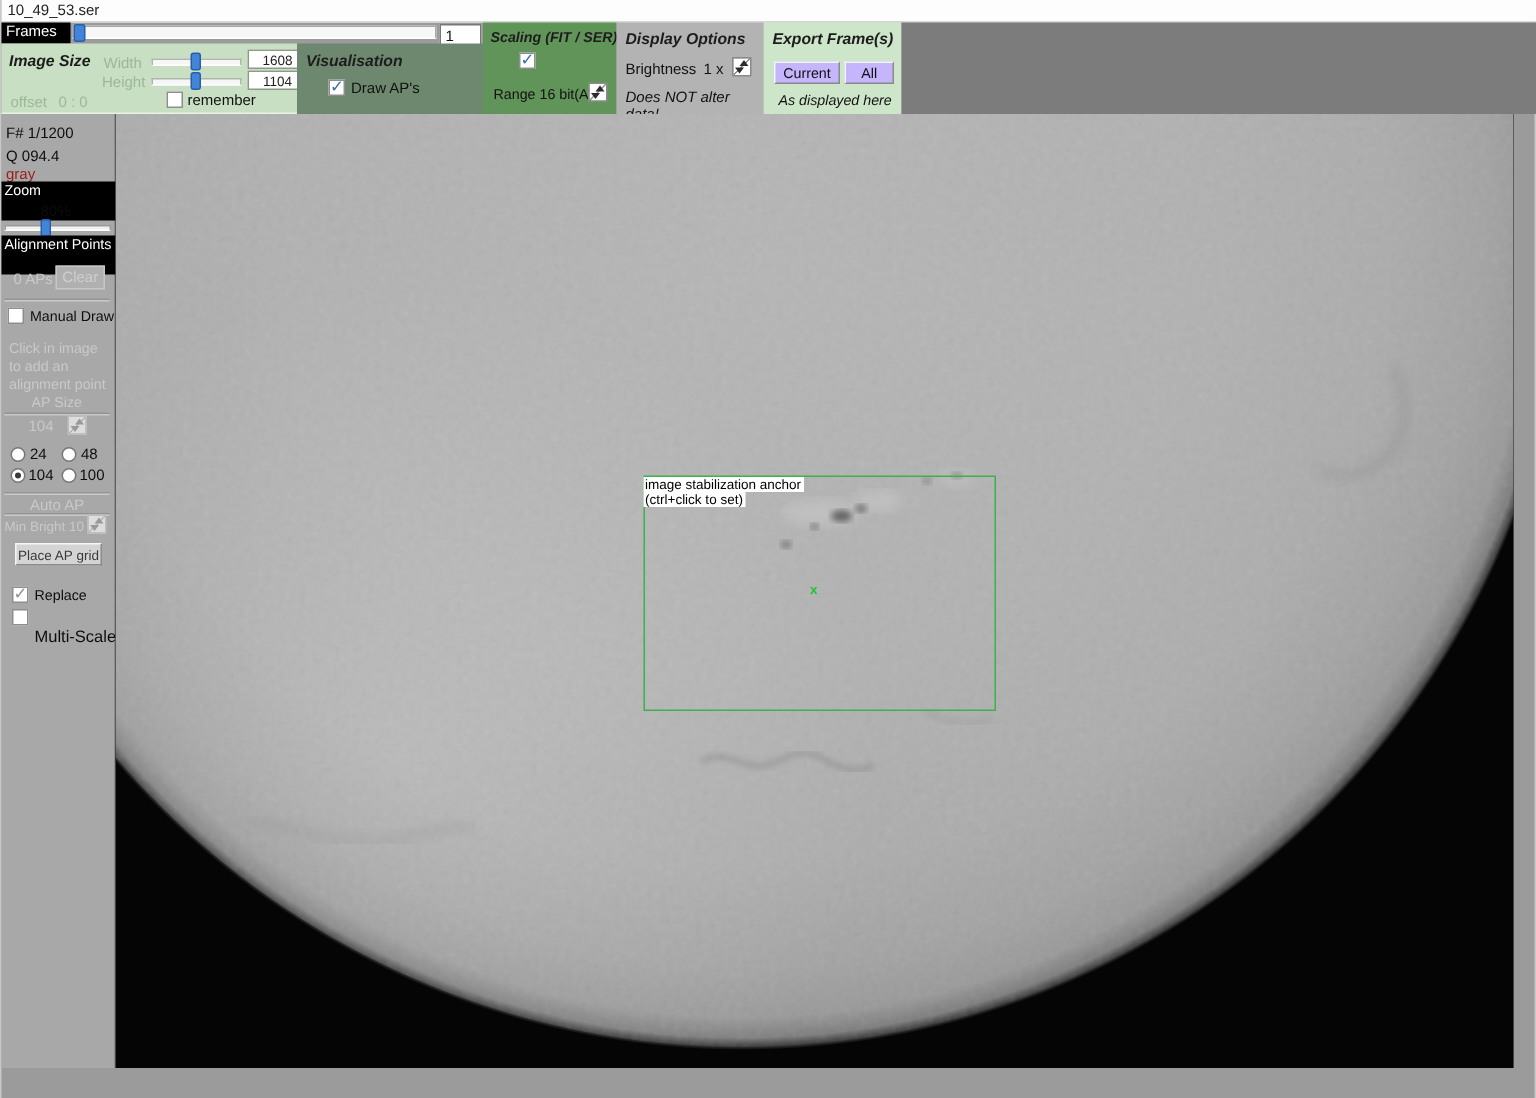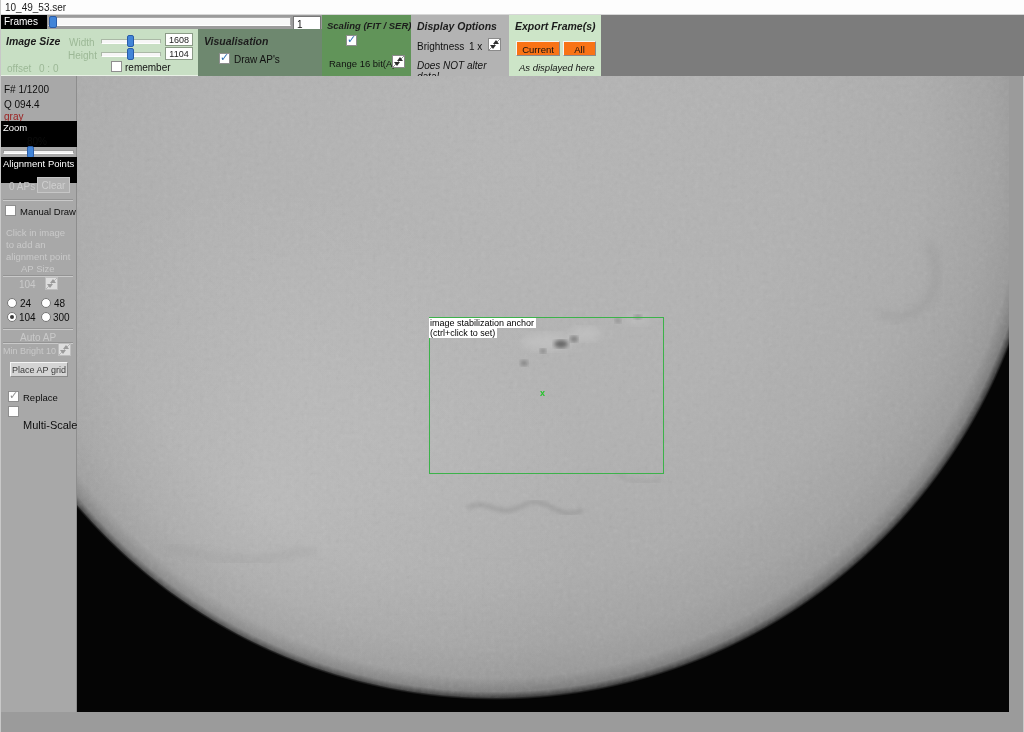--- a/index.html
+++ b/index.html
@@ -22,23 +22,23 @@
 
   .p-imagesize { left:0; top:29px; width:197px; height:47px; background:#c8dfc4; border-bottom:1px solid #e9f2e6; }
   .p-vis { left:197px; top:29px; width:124px; height:47px; background:#6e886f; }
   .p-scaling { left:321px; top:15px; width:89px; height:61px; background:#619459; }
   .p-display { left:410px; top:15px; width:98px; height:61px; background:#b3b3b3; }
   .p-export { left:508px; top:15px; width:92px; height:61px; background:#cde5c8; }
   .topright-fill { left:600px; top:15px; width:424px; height:61px; background:#7c7c7c; }
 
   .lbl-dis-green { color:#9cb896; }
   .mini-track { position:absolute; height:5px; background:#f6f6f6; border:1px solid #aab8a6; border-bottom-color:#fff; }
-  .val-box { position:absolute; width:28px; height:13px; background:#fff; border:1px solid #8b9b87; font-size:9px; text-align:center; padding-top:1px; color:#222; }
+  .val-box { position:absolute; width:40px; height:13px; background:#fff; border:1px solid #8b9b87; font-size:9px; text-align:center; padding-top:1px; color:#222; }
   .one-box { left:292px; top:16px; width:28px; height:25px; background:#fff; border:1px solid #777; padding:2px 0 0 3px; color:#111; }
-  .btn { background:#f97316; border:1px solid #8a8a8a; border-top-color:#f5f5f5; border-left-color:#f5f5f5; text-align:center; color:#111; }
+  .btn { background:#c4b5fd; border:1px solid #8a8a8a; border-top-color:#f5f5f5; border-left-color:#f5f5f5; text-align:center; color:#111; }
   .play-btn { left:294px; top:45px; width:27px; height:18px; padding-top:3px; }
 
   .cb { position:absolute; width:11px; height:11px; background:#fff; border:1px solid #8e8e8e; }
   .cb.checked::after { content:"✓"; position:absolute; left:0px; top:-3px; font-size:11px; font-weight:bold; color:#2f6fb2; }
   .cb.checked.gray::after { color:#8f8f8f; }
 
   .spin { position:absolute; width:13px; height:13px; background:linear-gradient(135deg,#fff 46%,#8f8f8f 48%,#8f8f8f 52%,#fff 54%); border:1px solid #8a8a8a; }
   .spin::before { content:""; position:absolute; right:1px; top:1px; border-left:3px solid transparent; border-right:3px solid transparent; border-bottom:4px solid #2c2c2c; }
   .spin::after { content:""; position:absolute; left:1px; bottom:1px; border-left:3px solid transparent; border-right:3px solid transparent; border-top:4px solid #2c2c2c; }
   .spin.dis { border-color:#bdbdbd; background:linear-gradient(135deg,#ddd 46%,#b5b5b5 48%,#b5b5b5 52%,#ddd 54%); }
@@ -153,21 +153,21 @@
     <span class="sb-dis" style="left:18px; top:203px;">104</span>
     <div class="spin dis" style="left:44px; top:201px;"></div>
 
     <div class="radio" style="left:6px; top:222px;"></div>
     <span class="sb-text" style="left:19px; top:222px;">24</span>
     <div class="radio" style="left:40px; top:222px;"></div>
     <span class="sb-text" style="left:53px; top:222px;">48</span>
     <div class="radio sel" style="left:6px; top:236px;"></div>
     <span class="sb-text" style="left:18px; top:236px;">104</span>
     <div class="radio" style="left:40px; top:236px;"></div>
-    <span class="sb-text" style="left:52px; top:236px;">300</span>
+    <span class="sb-text" style="left:52px; top:236px;">100</span>
     <div class="sep" style="top:252px;"></div>
 
     <span class="sb-dis" style="left:19px; top:256px;">Auto AP</span>
     <div class="sep" style="top:266px;"></div>
     <span class="sb-dis" style="left:2px; top:270px; font-size:9px;">Min Bright</span>
     <span class="sb-dis" style="left:45px; top:270px; font-size:9px;">10</span>
     <div class="spin dis" style="left:57px; top:267px;"></div>
 
     <div class="btn" style="position:absolute; left:9px; top:286px; width:58px; height:15px; padding-top:2px; font-size:9px; background:#d4d4d4; color:#3a3a3a;">Place AP grid</div>
 

